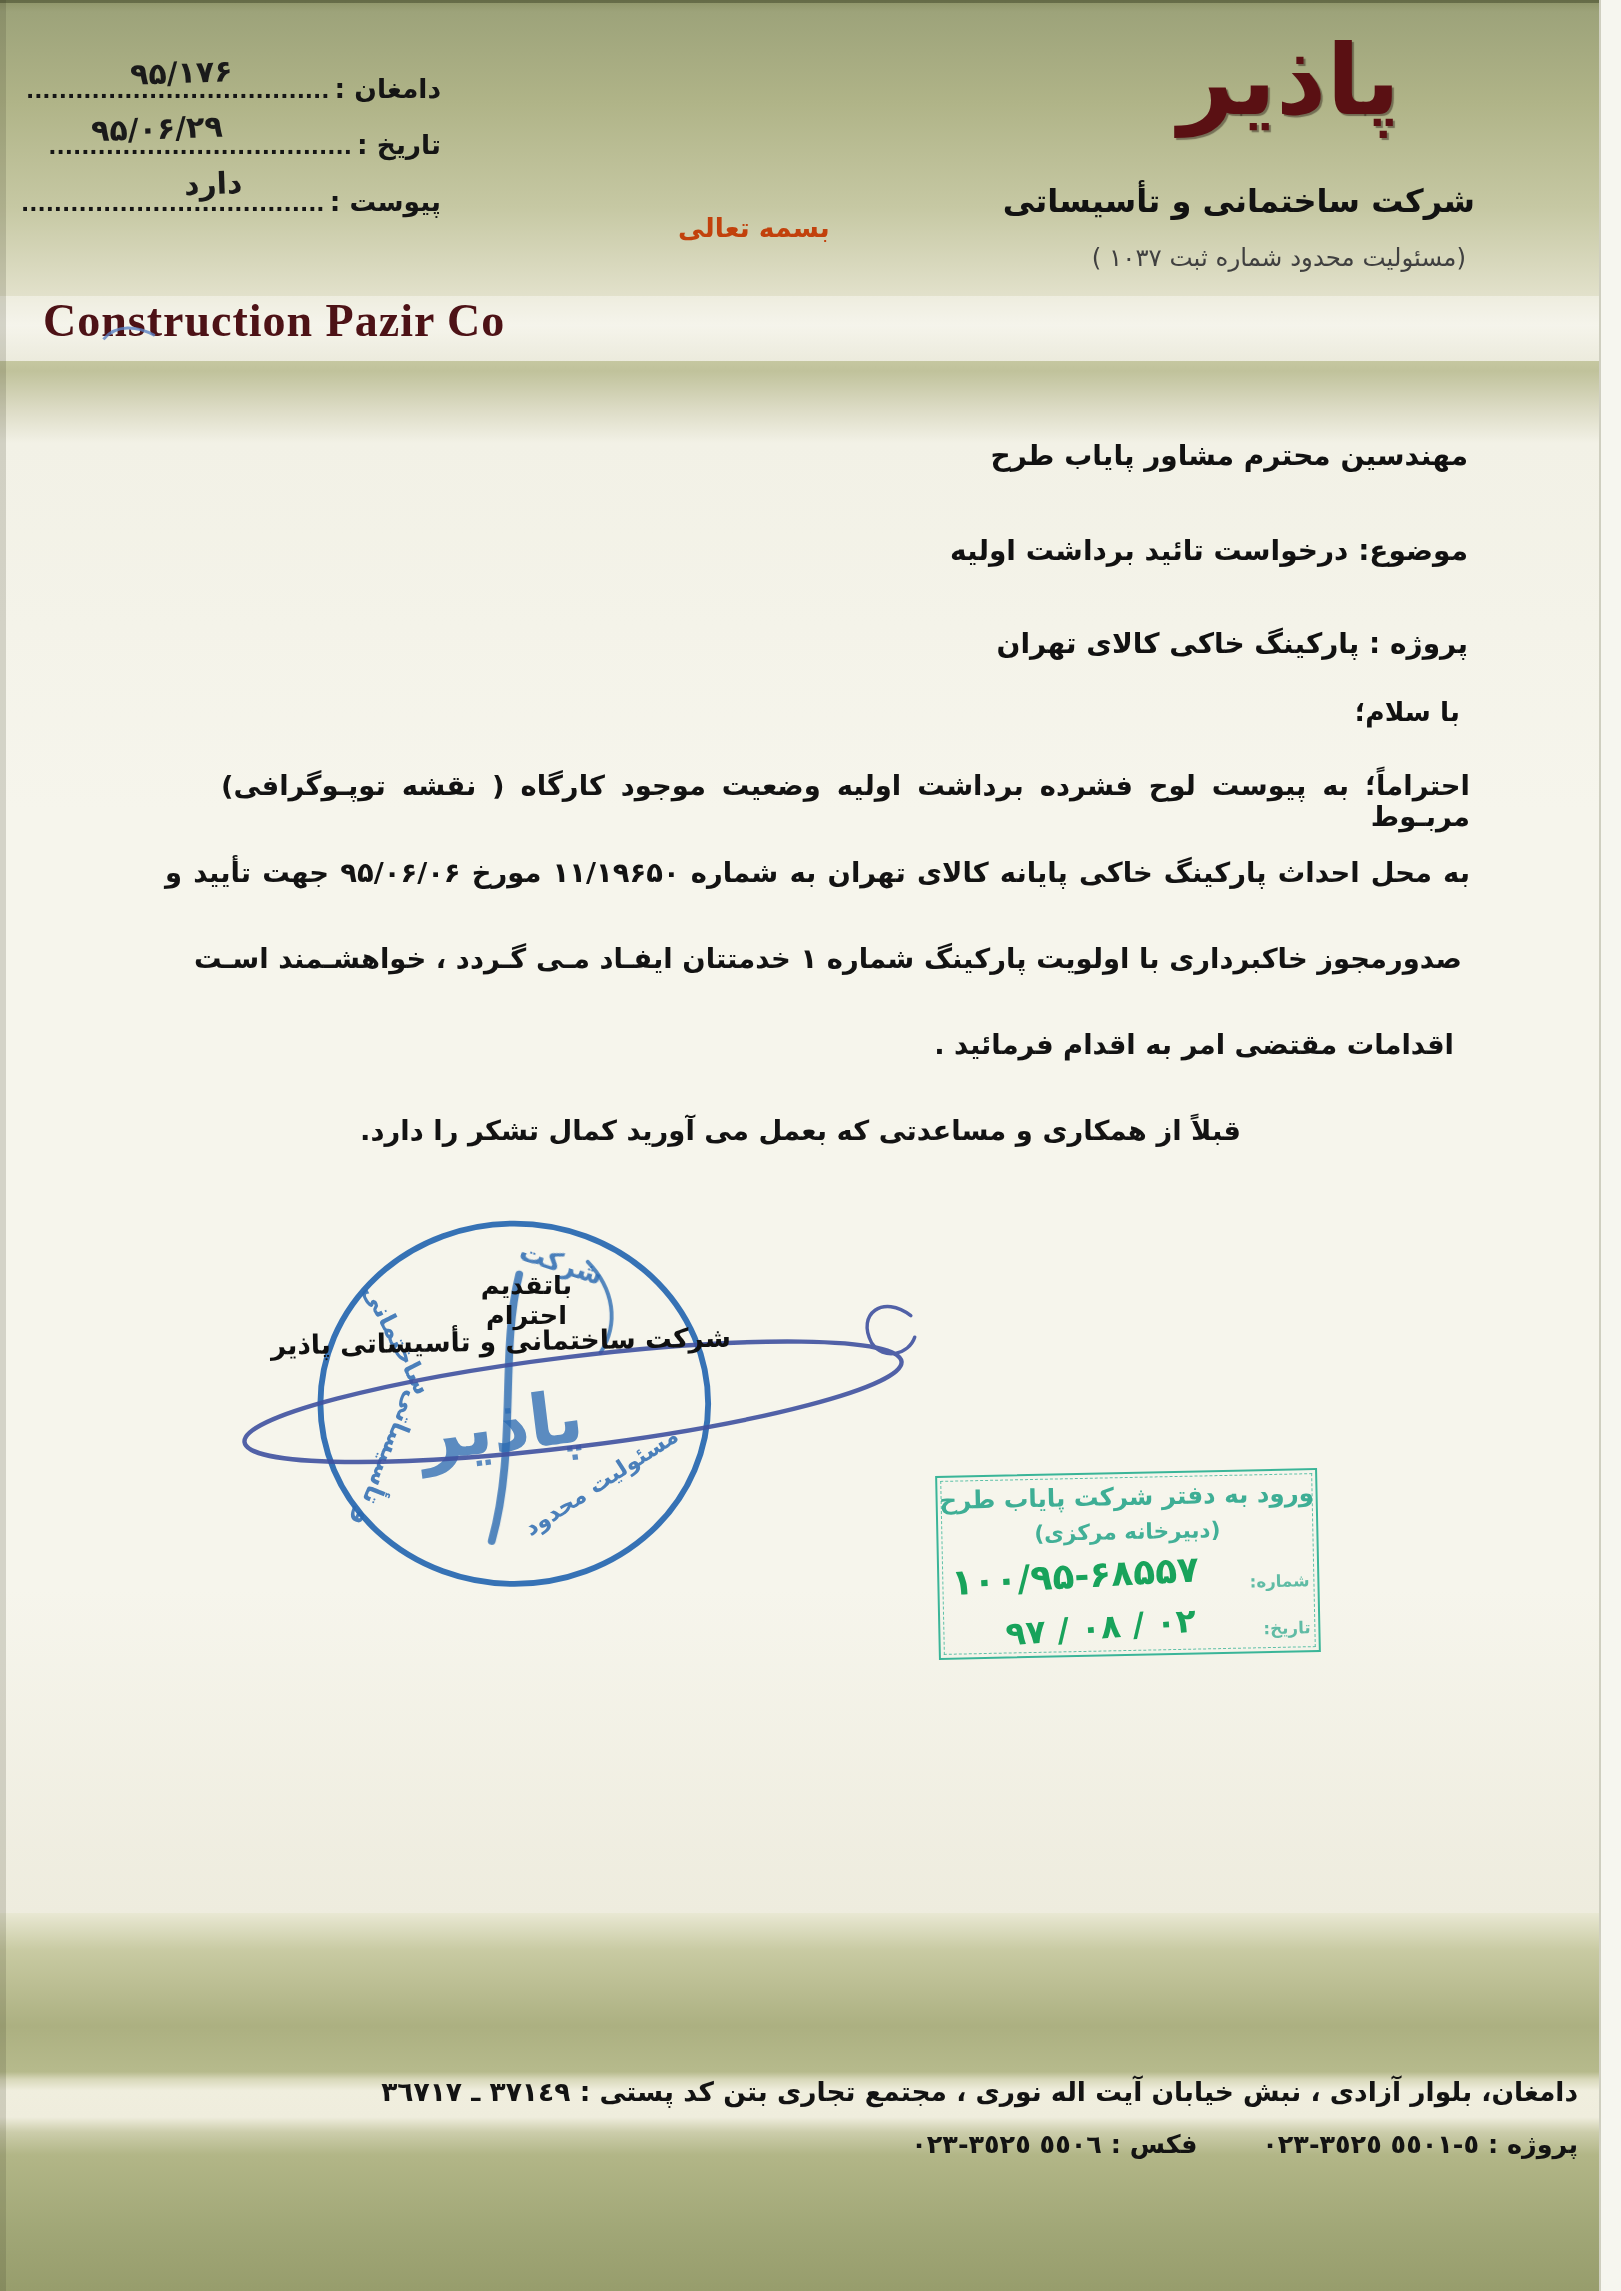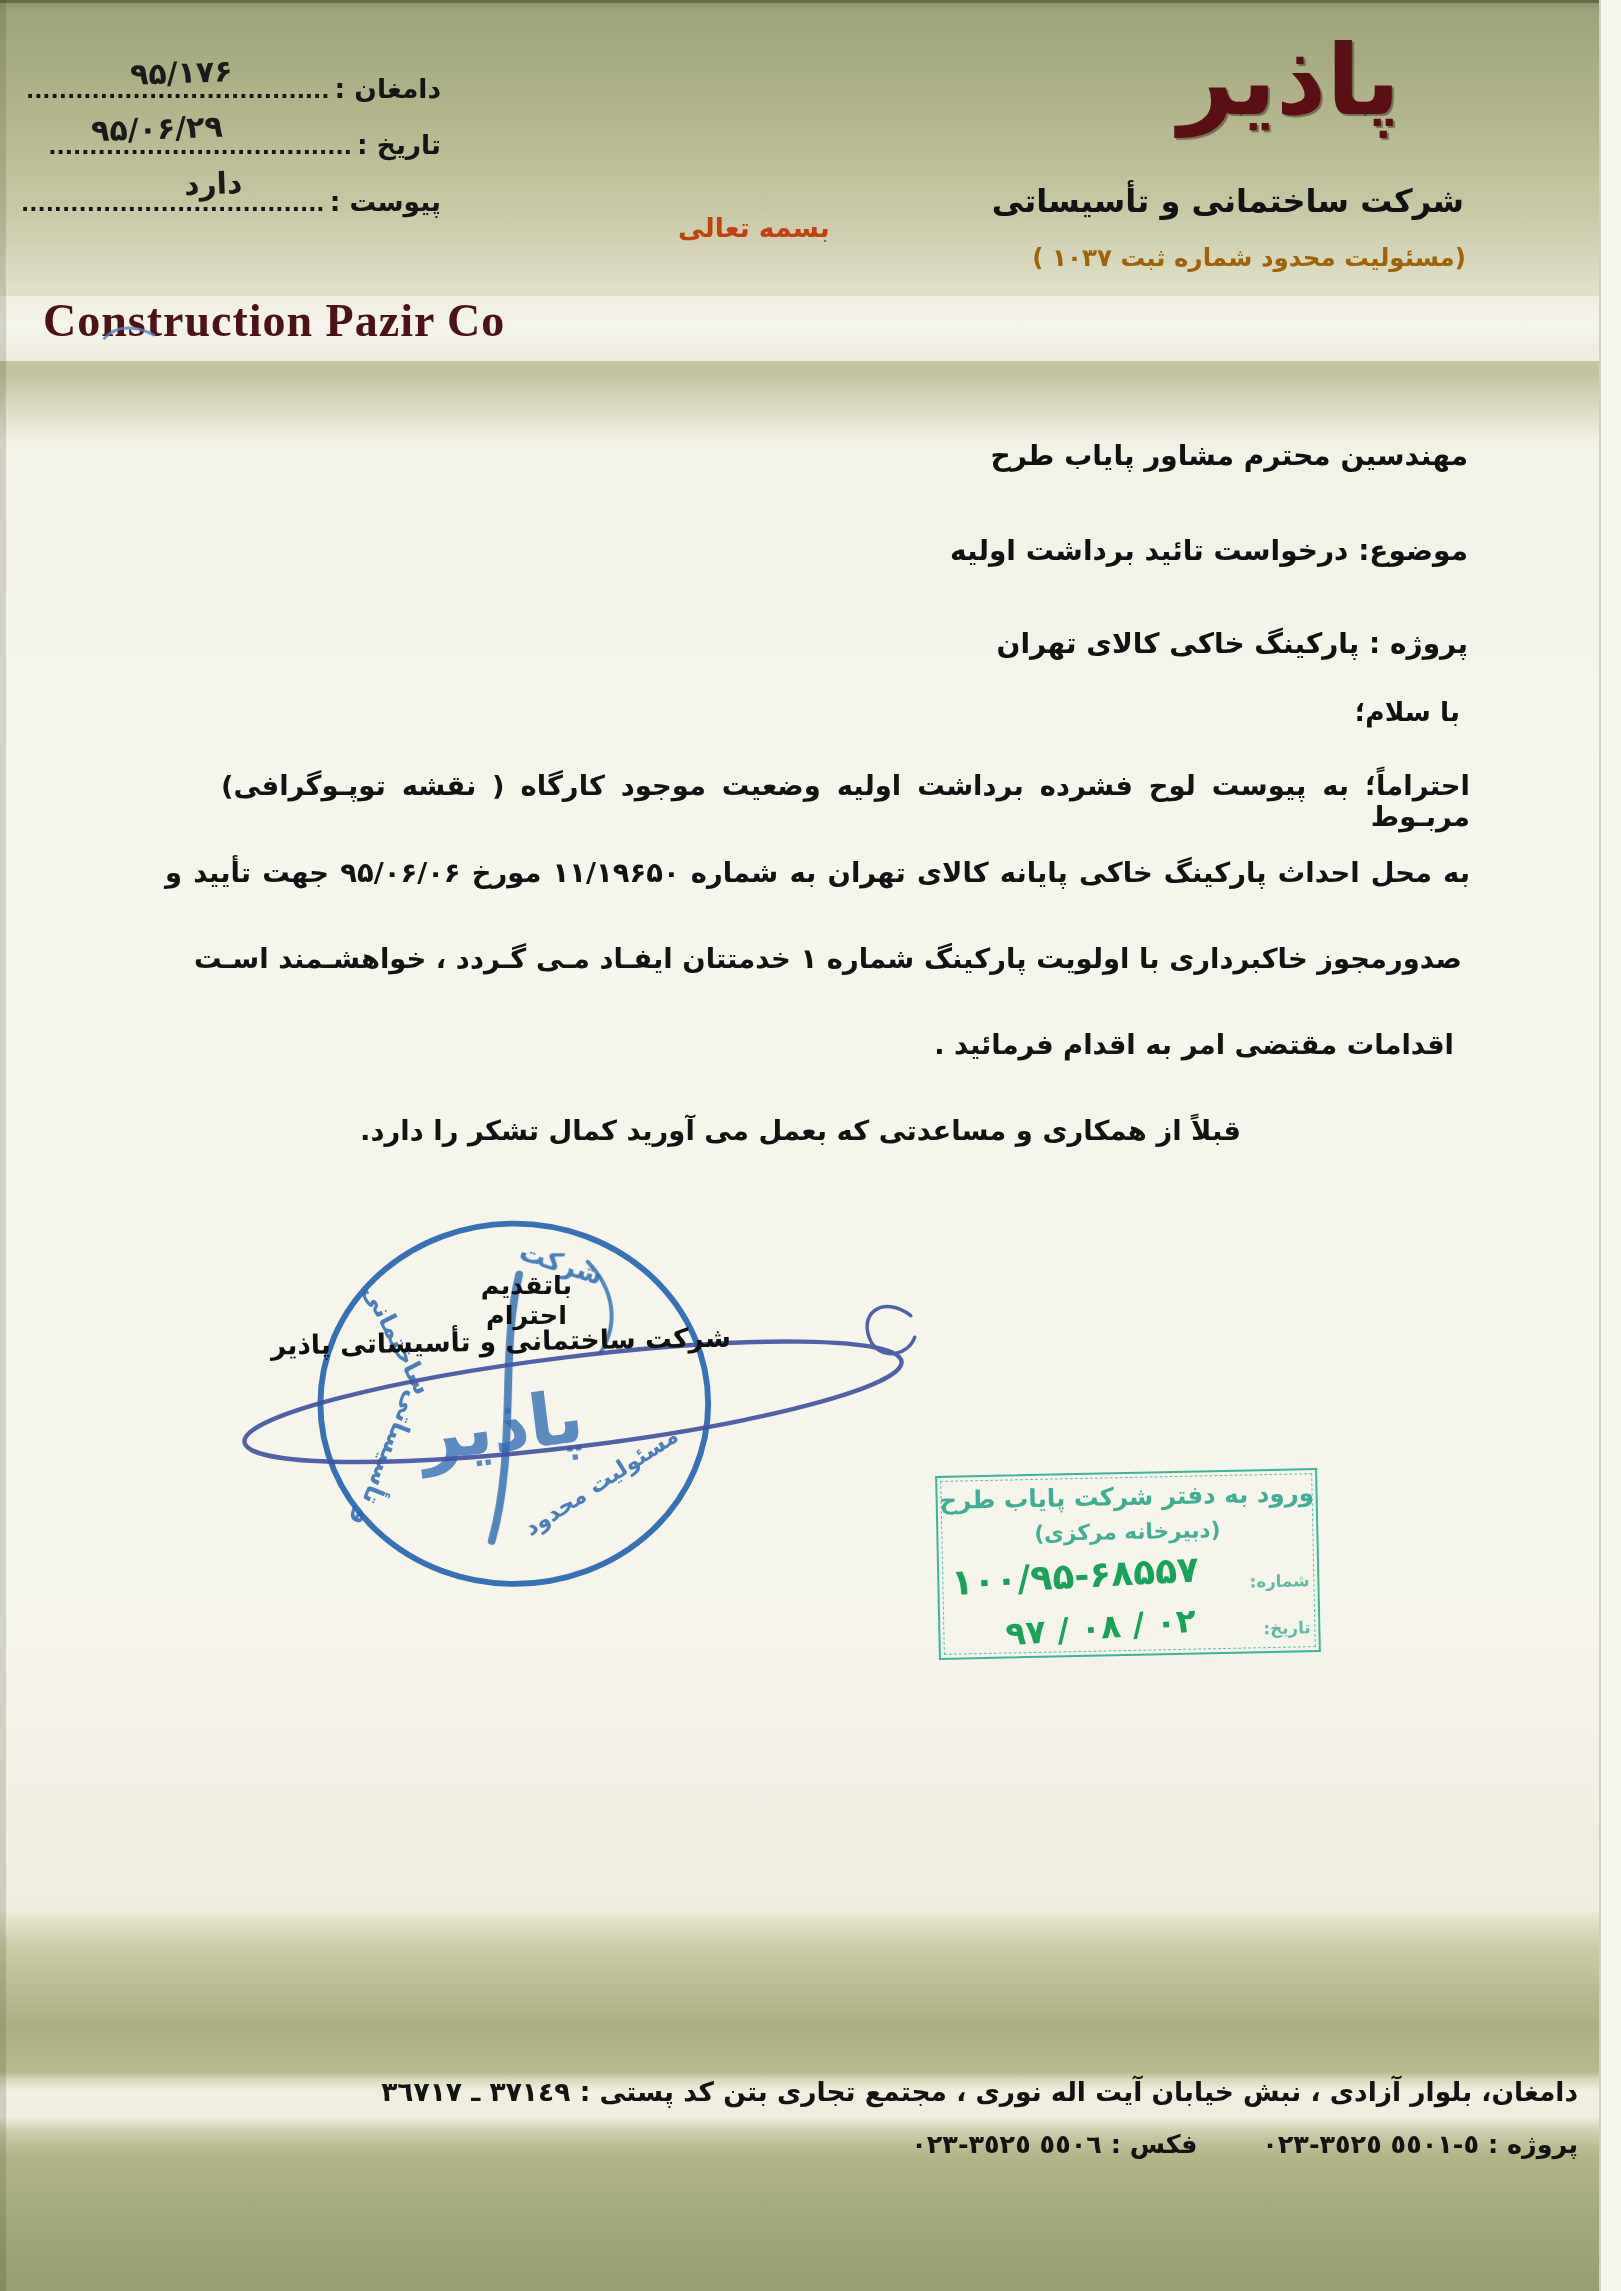--- a/index.html
+++ b/index.html
@@ -42,26 +42,26 @@
   .edge-left{position:absolute;top:0;left:0;width:5.9px;height:100%;background:rgba(60,60,40,.18);}
 
   
   .logo-fa{
     position:absolute;top:27.4px;right:221px;
     font-size:98px;font-weight:bold;color:#5a1013;
     text-shadow:2px 2px 1px rgba(20,0,0,.4);
     direction:rtl;line-height:1.1;
   }
   .company-fa{
-    position:absolute;top:182px;right:157px;
+    position:absolute;top:182px;right:146px;
     font-size:32px;font-weight:bold;direction:rtl;color:#121212;
   }
   .registration{
     position:absolute;top:243px;right:155px;
-    font-size:24.5px;font-weight:bold;direction:rtl;color:#a16207;
+    font-size:24.5px;font-weight:normal;direction:rtl;color:#404040;
   }
   .company-en{
     position:absolute;top:294px;left:43px;
     font-family:"Liberation Serif", serif;
     font-size:46px;font-weight:bold;color:#4d1216;letter-spacing:1px;
   }
   .bismillah{
     position:absolute;top:212px;left:678px;
     font-size:26.5px;font-weight:600;direction:rtl;color:#c2410c;
   }

